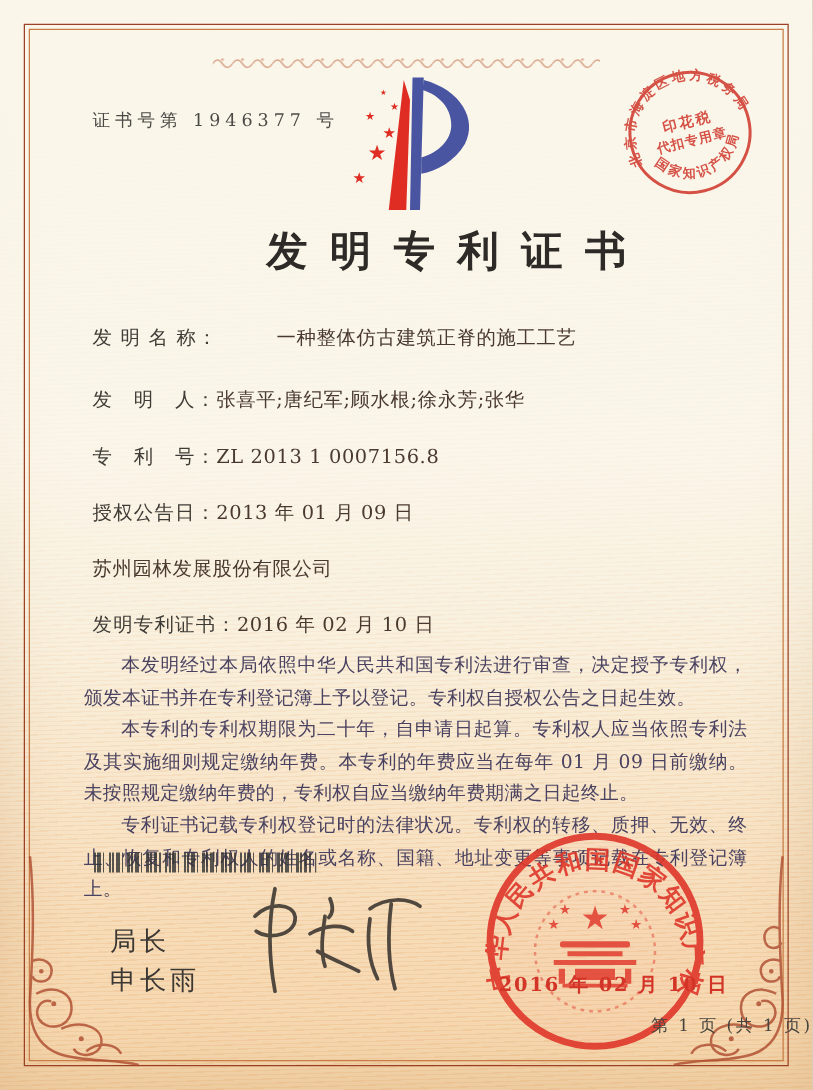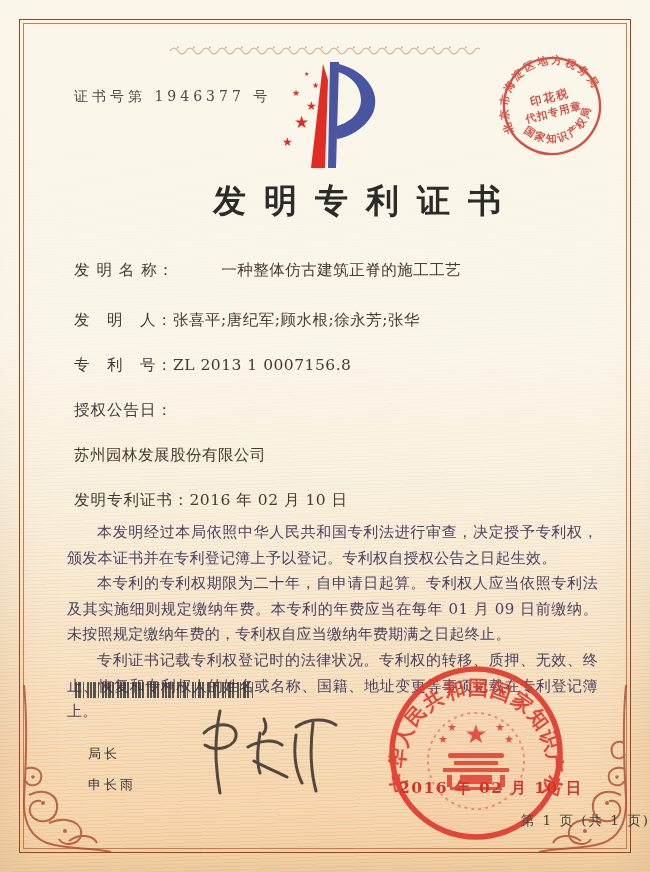--- a/index.html
+++ b/index.html
@@ -30,21 +30,21 @@
   .body-text{position:absolute;left:67px;right:52px;top:520px;}
   .body-text p{margin:0;text-indent:2em;font-size:15px;line-height:25.6px;
     color:#4a4260;text-align:justify;letter-spacing:.3px;}
   .barcode{position:absolute;left:75px;top:682px;width:178px;height:16px;opacity:.82;
     background:repeating-linear-gradient(90deg,
       #343434 0 1.5px,transparent 1.5px 3px,
       #343434 3px 6px,transparent 6px 7.5px,
       #343434 7.5px 8.5px,transparent 8.5px 12px,
       #343434 12px 14px,transparent 14px 15px);}
   .officer{position:absolute;left:88px;top:738px;font-family:"DejaVu Sans","Liberation Sans",sans-serif;}
-  .officer div{font-size:13px;color:#3b3733;letter-spacing:3px;line-height:31px;}
+  .officer div{font-size:21px;color:#3b3733;letter-spacing:3px;line-height:31px;}
   .signature{position:absolute;left:190px;top:703px;}
   .seal{position:absolute;left:388px;top:665px;opacity:.9;}
   .seal-date{position:absolute;left:399px;top:778px;font-size:15.5px;font-weight:600;
     color:#d23427;letter-spacing:1.5px;z-index:5;}
   .footer{position:absolute;left:0;top:812px;width:100%;text-align:right;
     font-size:13.5px;letter-spacing:2px;color:#46423d;}
   .flourish{position:absolute;bottom:17px;pointer-events:none;}
   .flourish.left{left:19px;}
   .flourish.right{right:19px;transform:scaleX(-1);}
   .top-ornament{position:absolute;left:170px;top:44px;opacity:.55;pointer-events:none;}
@@ -112,20 +112,21 @@
     <div class="field-row">
       <span class="field-label">发　明　人：</span>
       <span class="field-value">张喜平;唐纪军;顾水根;徐永芳;张华</span>
     </div>
     <div class="field-row">
       <span class="field-label">专　利　号：</span>
       <span class="field-value">ZL 2013 1 0007156.8</span>
     </div>
     <div class="field-row">
       <span class="field-label">授权公告日：</span>
+      <span class="field-value">2013 年 01 月 09 日</span>
     </div>
     <div class="field-row">
       <span class="field-value">苏州园林发展股份有限公司</span>
     </div>
     <div class="field-row">
       <span class="field-label">发明专利证书：</span>
       <span class="field-value">2016 年 02 月 10 日</span>
     </div>
   </div>
 

